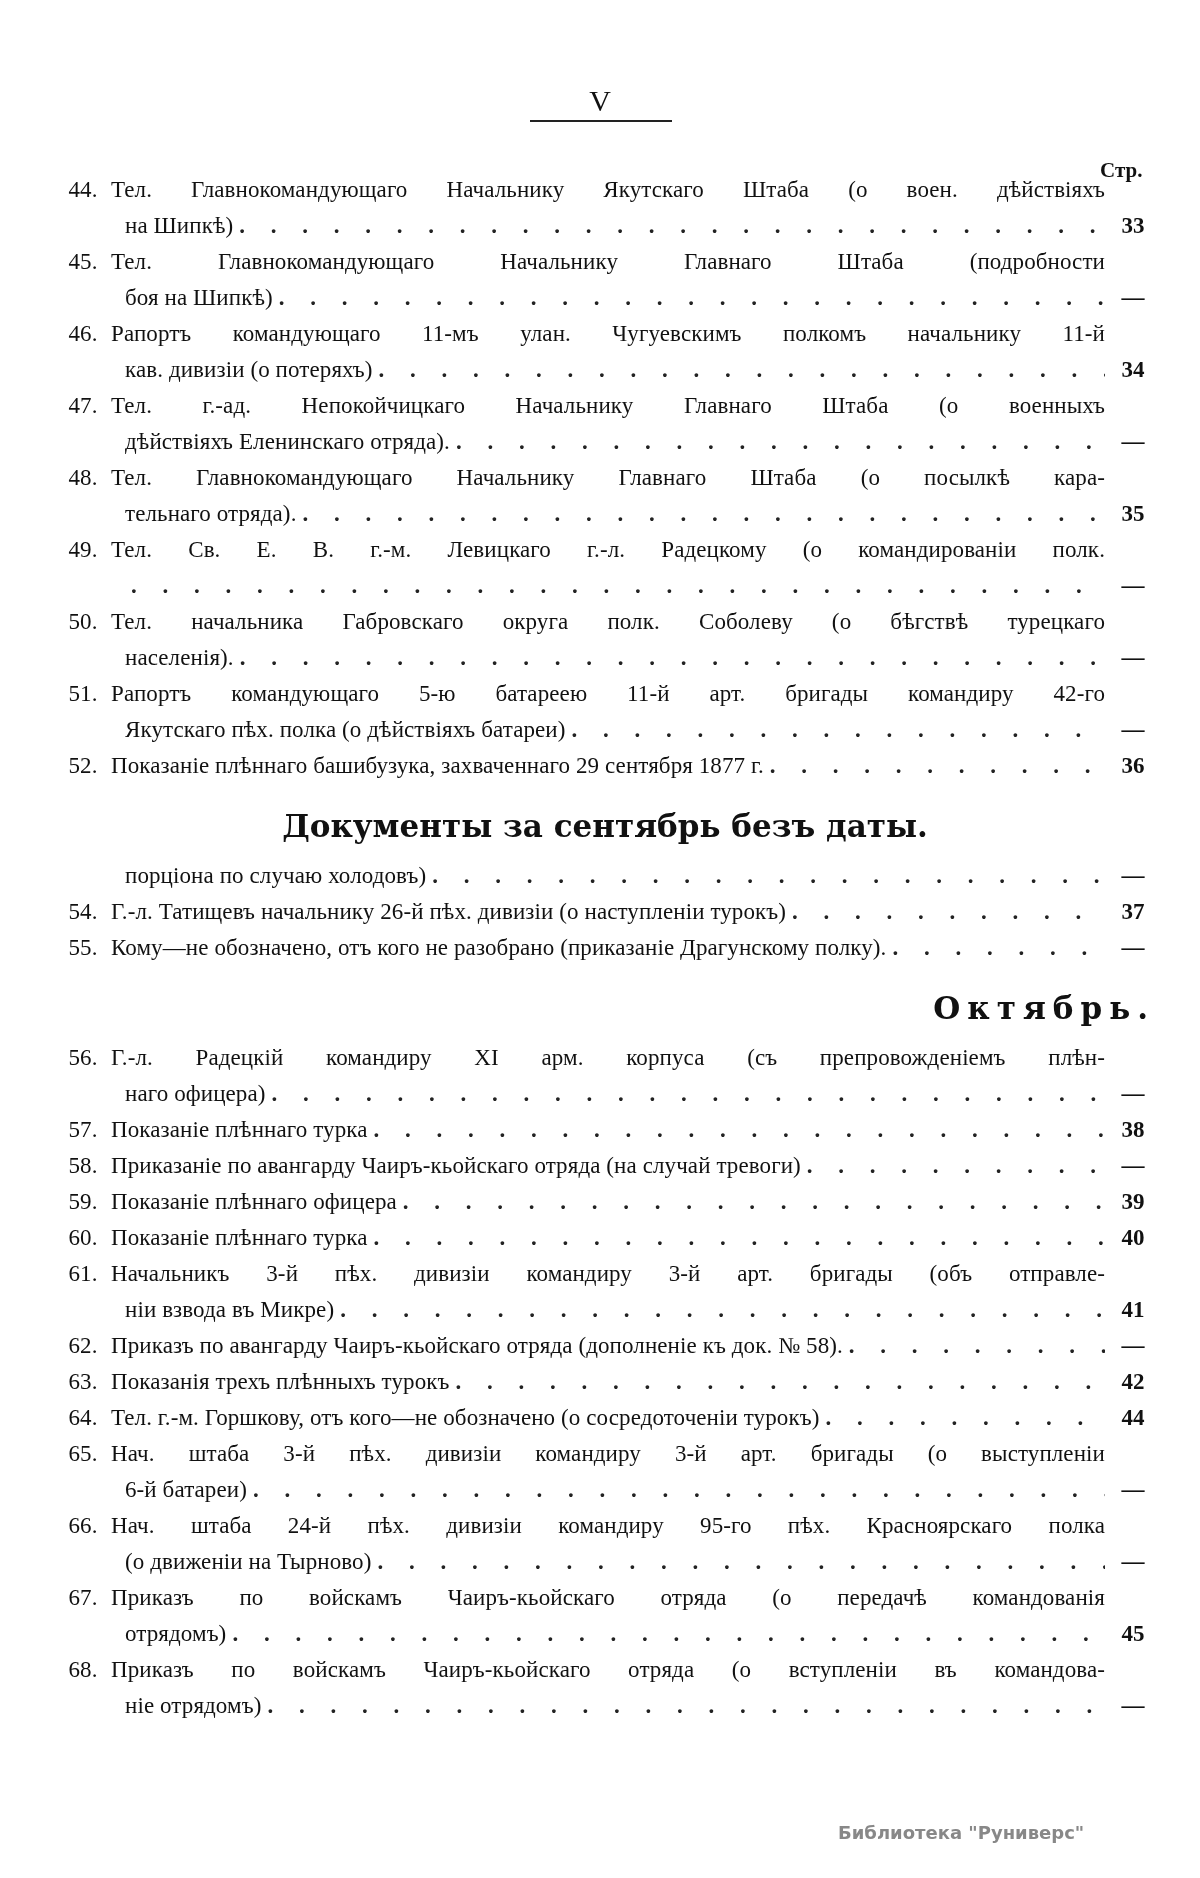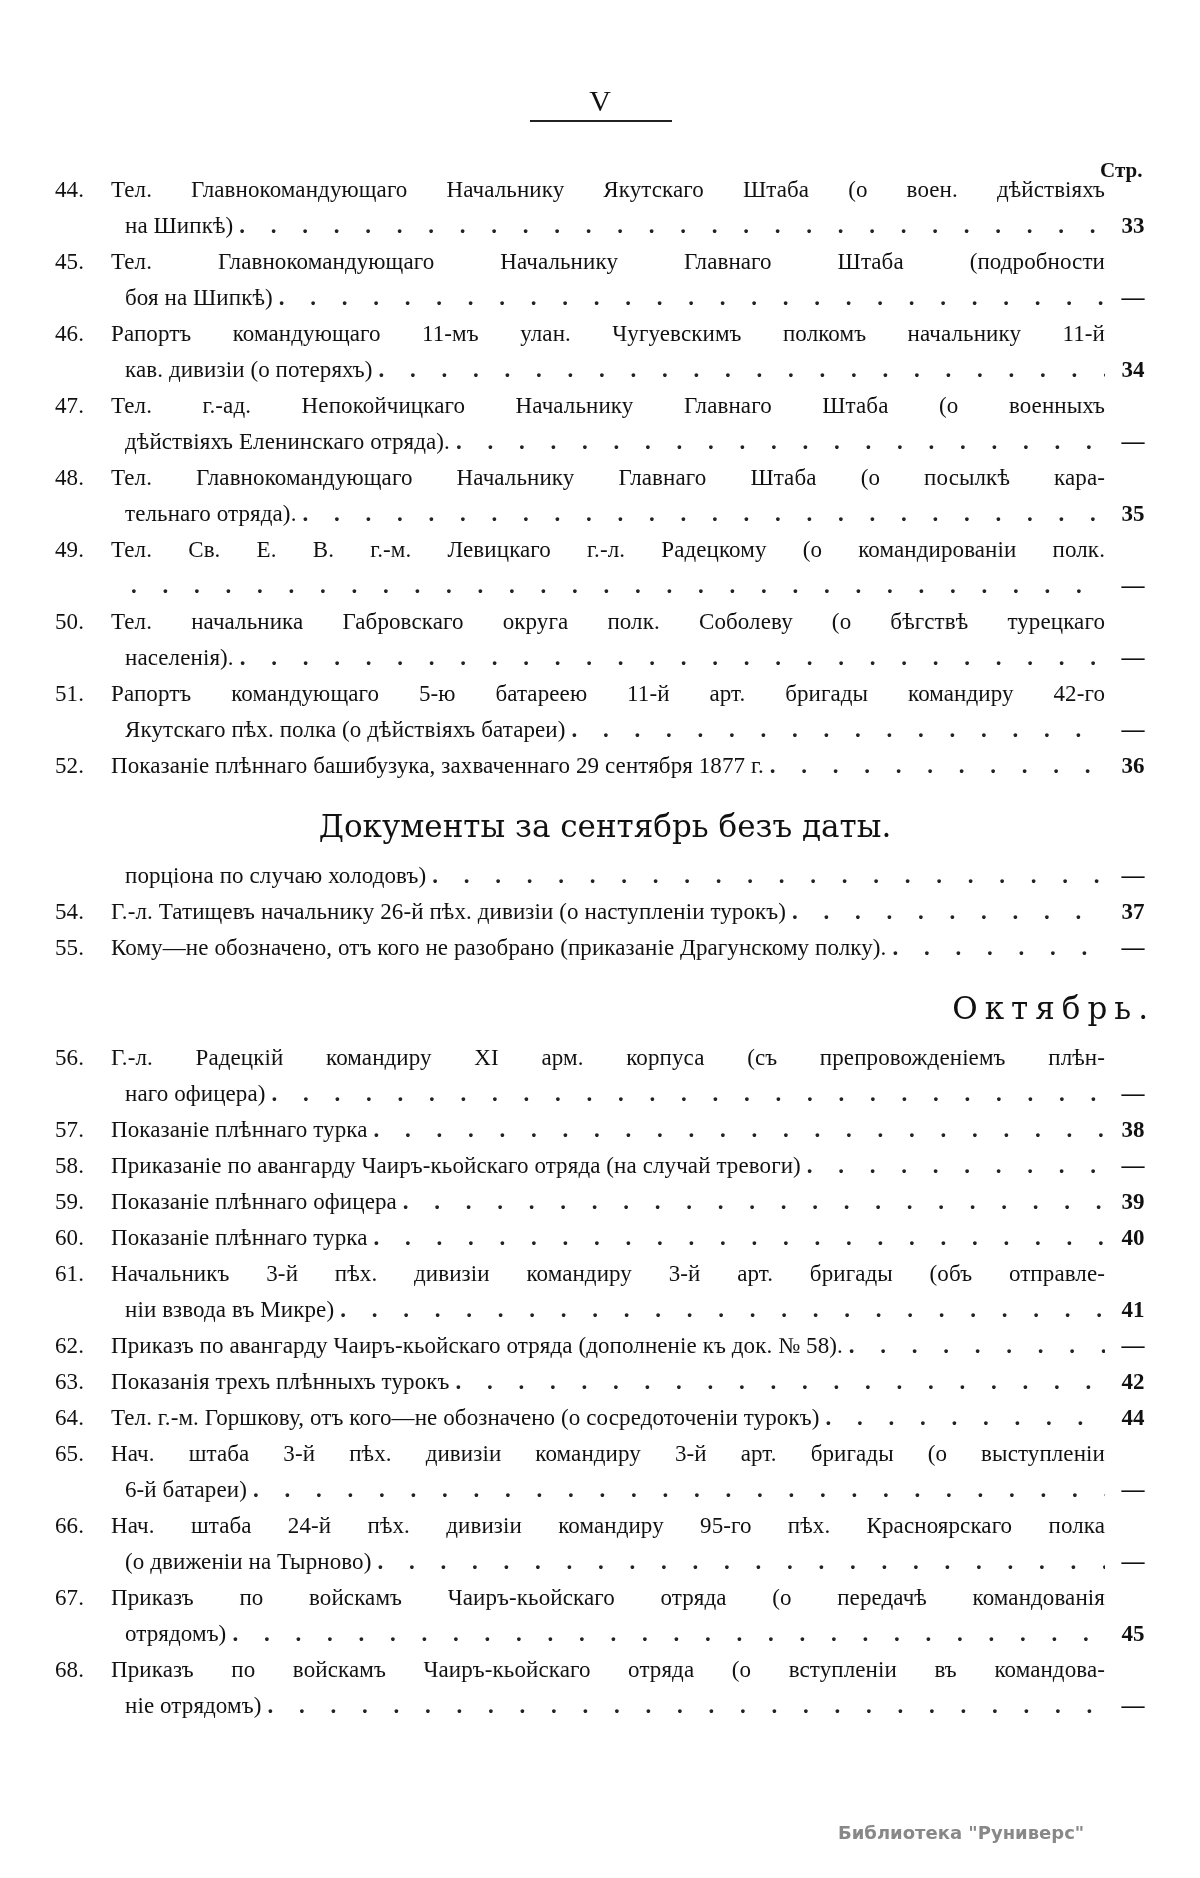--- a/index.html
+++ b/index.html
@@ -6,28 +6,28 @@
   body { width: 1200px; height: 1878px; position: relative; overflow: hidden;
          font-family: "Liberation Serif", "DejaVu Serif", serif; color: #111; }
   .page-num { position: absolute; top: 86px; left: 0; width: 1200px; text-align: center;
               font-size: 30px; line-height: 30px; }
   .page-rule { position: absolute; top: 120px; left: 530px; width: 142px; height: 0;
                border-top: 2px solid #222; }
   .col-head { position: absolute; top: 158px; left: 1100px; font-weight: bold; font-size: 21px; }
   .toc { position: absolute; left: 55px; width: 1100px; }
   .entry { position: relative; font-size: 23px; line-height: 36px; letter-spacing: 0.1px; }
   .entry .line { display: flex; align-items: baseline; white-space: nowrap; }
-  .entry .num { width: 56px; flex: none; text-align: left; font-family: Liberation Serif, serif; }
+  .entry .num { width: 56px; flex: none; text-align: center; font-family: Liberation Serif, serif; }
   .entry .indent { width: 70px; flex: none; }
   .entry .text { flex: none; }
   .entry .fill { flex: 1 1 auto; overflow: hidden; color: #222; margin: 0 6px;
                  letter-spacing: 10px; font-weight: bold; }
   .entry .page { width: 44px; flex: none; text-align: center; font-weight: bold; }
   .entry .wrap-first { flex: 1 1 auto; text-align: justify; text-align-last: justify; padding-right: 50px; }
-  .section-title { font-size: 31px; font-weight: normal; text-align: center; margin: 22px 0 12px 0;
+  .section-title { font-size: 31px; font-weight: bold; text-align: center; margin: 22px 0 12px 0;
                    line-height: 40px; font-family: "DejaVu Serif", serif; }
   .section-title.spaced { letter-spacing: 7px; text-align: right; }
   .watermark { position: absolute; top: 1822px; left: 838px; font-family: "DejaVu Sans", sans-serif;
                font-size: 18px; color: #888; font-weight: bold; }
 </style>
 </head>
 <body>
 
 <div class="page-num">V</div>
 <div class="page-rule"></div>

